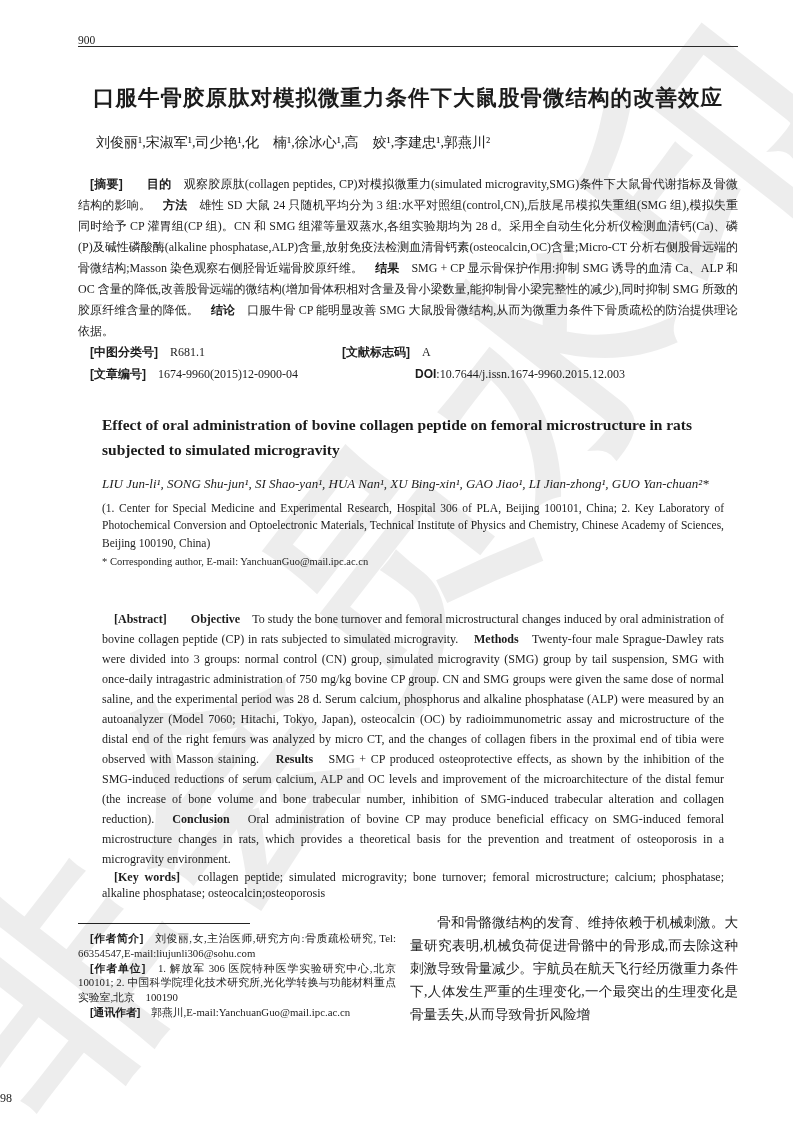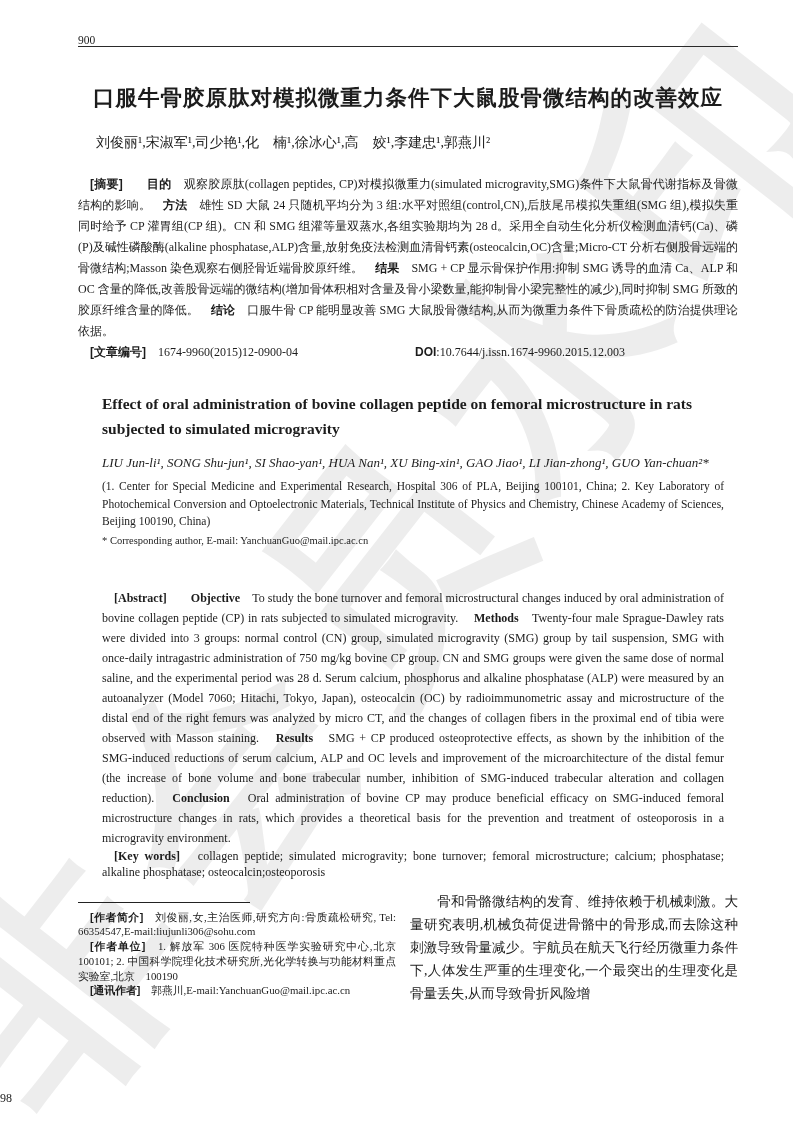--- a/index.html
+++ b/index.html
@@ -72,20 +72,24 @@
       <span class="hdr-left">900</span>
     </div>
 
     <div class="title-cn">口服牛骨胶原肽对模拟微重力条件下大鼠股骨微结构的改善效应</div>
 
     <div class="authors-cn">刘俊丽¹,宋淑军¹,司少艳¹,化　楠¹,徐冰心¹,高　姣¹,李建忠¹,郭燕川²</div>
 
     <div class="abs-cn"><span class="bseg">[摘要]</span><span>　</span><span class="bseg">目的</span><span>　观察胶原肽(collagen peptides, CP)对模拟微重力(simulated microgravity,SMG)条件下大鼠骨代谢指标及骨微结构的影响。</span><span class="bseg">方法</span><span>　雄性 SD 大鼠 24 只随机平均分为 3 组:水平对照组(control,CN),后肢尾吊模拟失重组(SMG 组),模拟失重同时给予 CP 灌胃组(CP 组)。CN 和 SMG 组灌等量双蒸水,各组实验期均为 28 d。采用全自动生化分析仪检测血清钙(Ca)、磷(P)及碱性磷酸酶(alkaline phosphatase,ALP)含量,放射免疫法检测血清骨钙素(osteocalcin,OC)含量;Micro-CT 分析右侧股骨远端的骨微结构;Masson 染色观察右侧胫骨近端骨胶原纤维。</span><span class="bseg">结果</span><span>　SMG + CP 显示骨保护作用:抑制 SMG 诱导的血清 Ca、ALP 和 OC 含量的降低,改善股骨远端的微结构(增加骨体积相对含量及骨小梁数量,能抑制骨小梁完整性的减少),同时抑制 SMG 所致的胶原纤维含量的降低。</span><span class="bseg">结论</span><span>　口服牛骨 CP 能明显改善 SMG 大鼠股骨微结构,从而为微重力条件下骨质疏松的防治提供理论依据。</span></div>
 
 
+    <div class="meta-row">
+      <span class="meta-left-1"><span class="bseg">[中图分类号]</span><span>　R681.1</span></span>
+      <span><span class="bseg">[文献标志码]</span><span>　A</span></span>
+    </div>
 
     <div class="meta-row">
       <span class="meta-left-2"><span class="bseg">[文章编号]</span><span>　1674-9960(2015)12-0900-04</span></span>
       <span><span class="bseg">DOI</span><span>:10.7644/j.issn.1674-9960.2015.12.003</span></span>
     </div>
 
     <div class="en-sec">
       <div class="title-en">Effect of oral administration of bovine collagen peptide on femoral microstructure in rats subjected to simulated microgravity</div>
       <div class="authors-en">LIU Jun-li¹, SONG Shu-jun¹, SI Shao-yan¹, HUA Nan¹, XU Bing-xin¹, GAO Jiao¹, LI Jian-zhong¹, GUO Yan-chuan²*</div>
       <div class="affil-en">(1. Center for Special Medicine and Experimental Research, Hospital 306 of PLA, Beijing 100101, China; 2. Key Laboratory of Photochemical Conversion and Optoelectronic Materials, Technical Institute of Physics and Chemistry, Chinese Academy of Sciences, Beijing 100190, China)</div>

